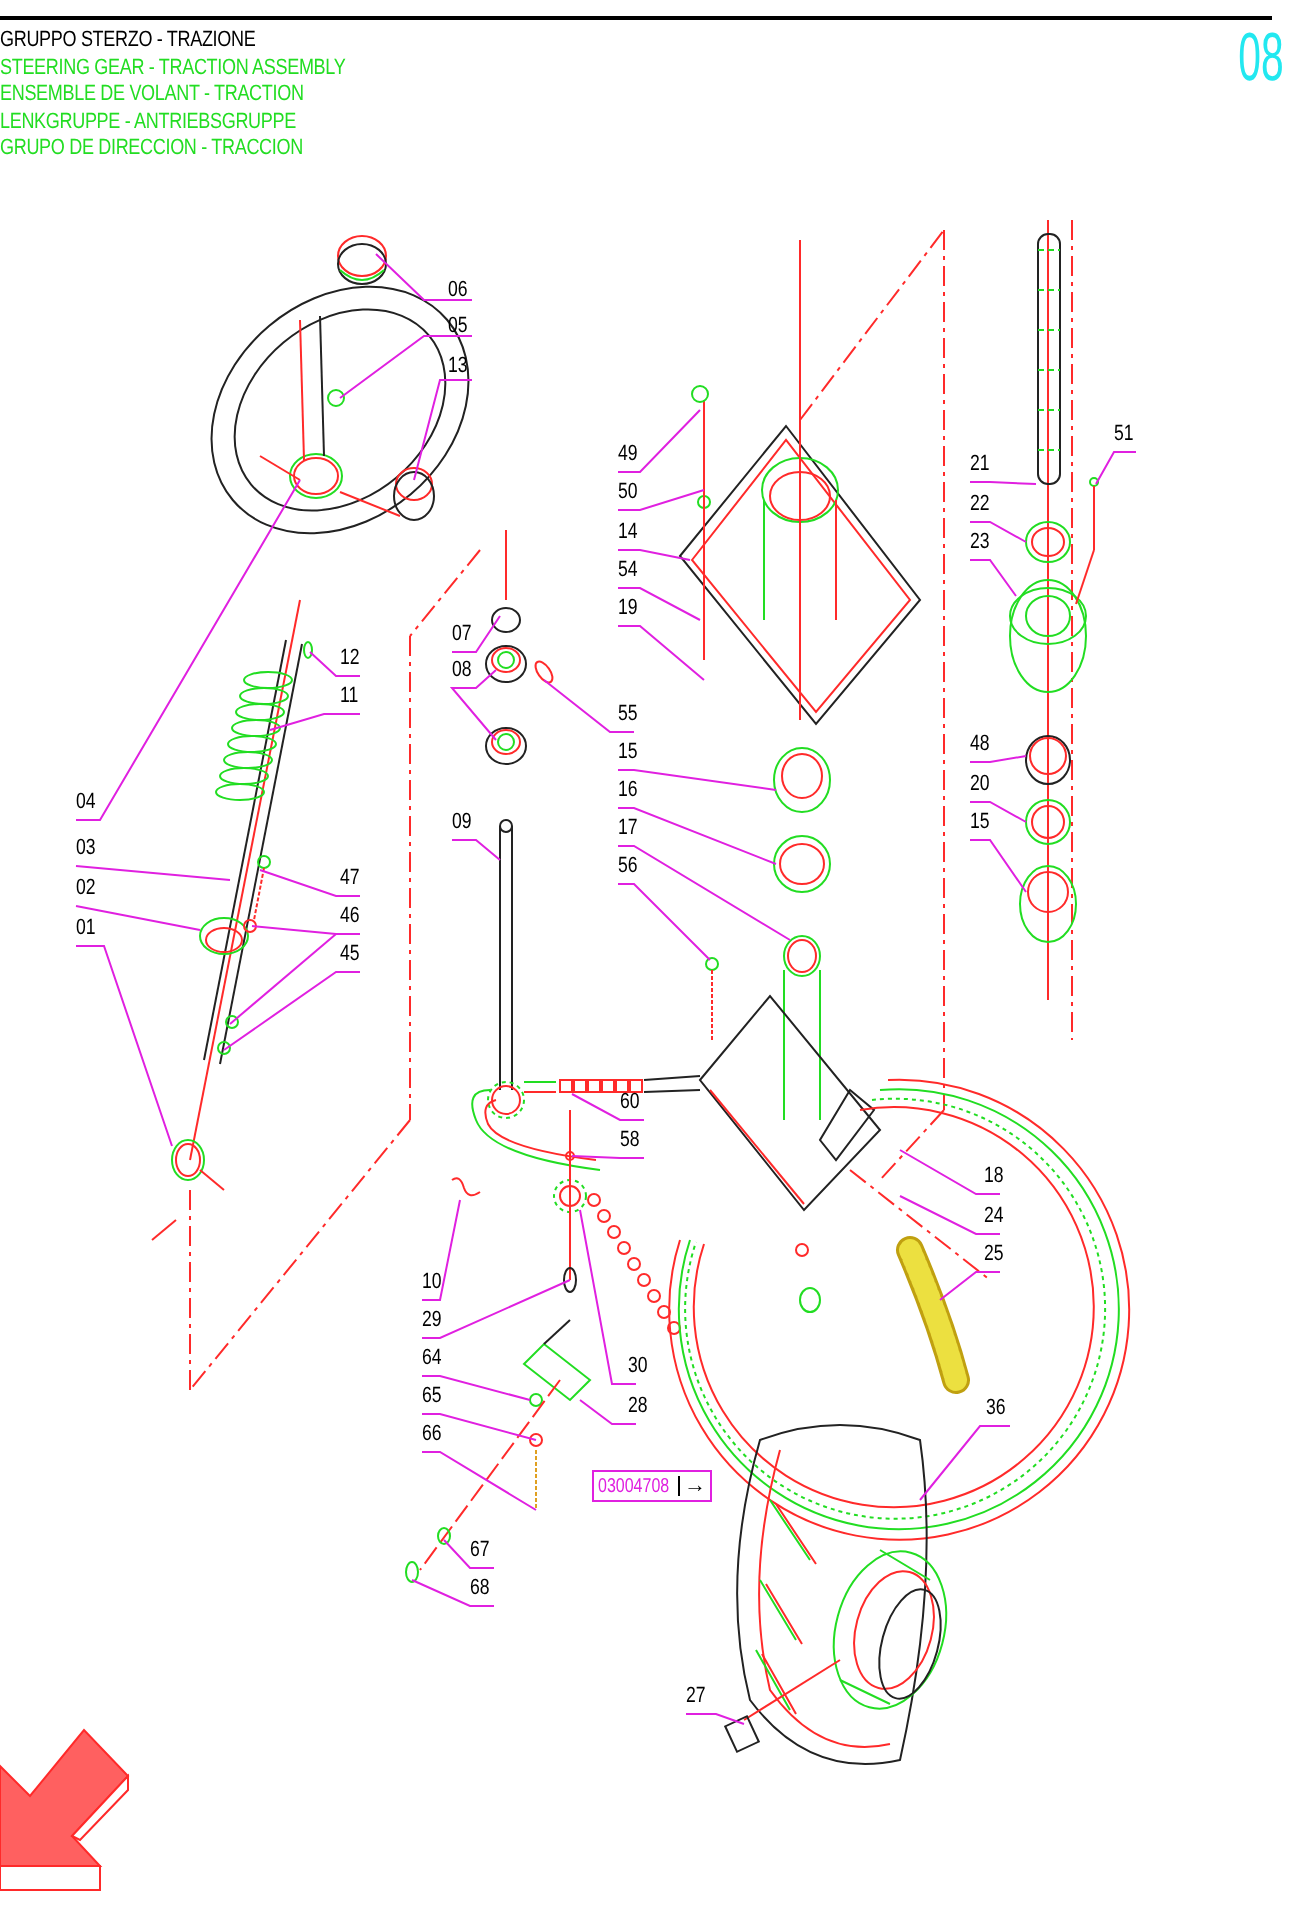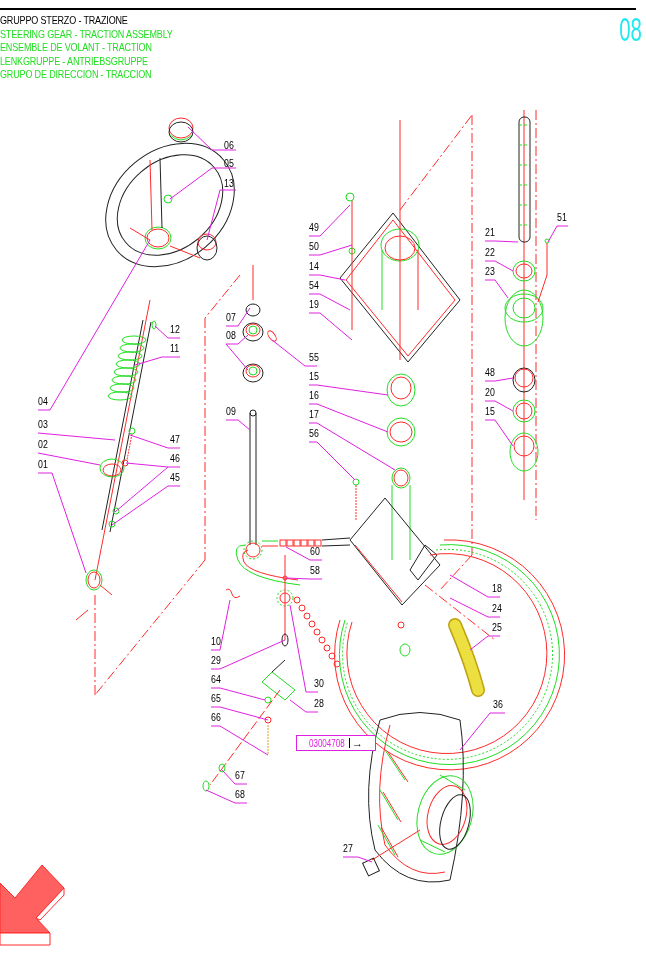--- a/index.html
+++ b/index.html
@@ -5,21 +5,21 @@
   html, body { margin: 0; padding: 0; background: #ffffff; }
   body { width: 646px; height: 953px; position: relative; overflow: hidden; font-family: "Liberation Sans", sans-serif; }
   .topline { position: absolute; left: 0; top: 8px; width: 636px; height: 2px; background: #000; }
   .titles { position: absolute; left: 0; top: 14px; font-family: "Liberation Sans Narrow", "Liberation Sans", sans-serif; font-size: 11px; line-height: 13.6px; letter-spacing: -0.2px; }
   .titles div { white-space: nowrap; transform: scaleX(0.82); transform-origin: left; }
   .t-main { color: #000; }
   .t-lang { color: #22dd22; }
   .pagenum { position: absolute; right: 4px; top: 10px; font-size: 34px; color: #22e8f0; font-family: "Liberation Sans", sans-serif; transform: scaleX(0.6); transform-origin: right; font-weight: 300; }
   svg.drawing { position: absolute; left: 0; top: 0; }
   .lbl { position: absolute; font-size: 11px; color: #000; font-family: "Liberation Sans", sans-serif; transform: scaleX(0.8); transform-origin: left; line-height: 11px; }
-  .refbox { position: absolute; left: 296px; top: 735px; height: 14px; border: 1px solid #e020e0; display: flex; align-items: center; padding: 0 12px; background: #fff; }
+  .refbox { position: absolute; left: 296px; top: 735px; height: 14px; border: 1px solid #e020e0; display: flex; align-items: center; padding: 0 2px; background: #fff; }
   .refbox .code { color: #e020e0; font-size: 10px; transform: scaleX(0.8); transform-origin: left; display: inline-block; width: 38px; white-space: nowrap; }
   .refbox .bar { width: 1px; height: 10px; background: #000; margin: 0 2px; }
   .refbox .arrow { font-size: 11px; color: #000; }
 </style>
 </head>
 <body>
 
 <div class="topline"></div>
 
 <div class="titles">

